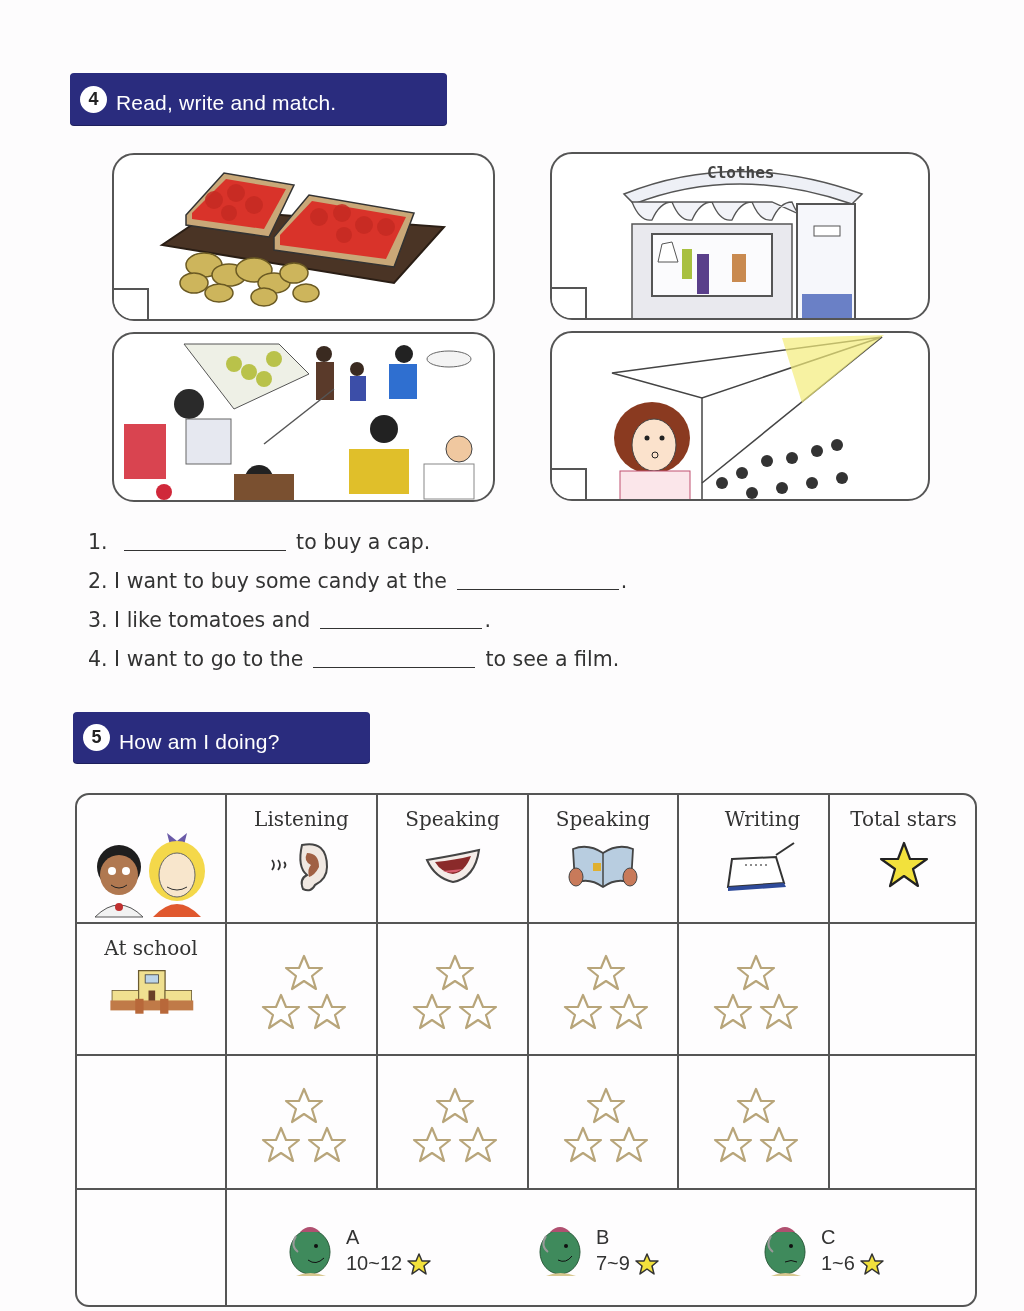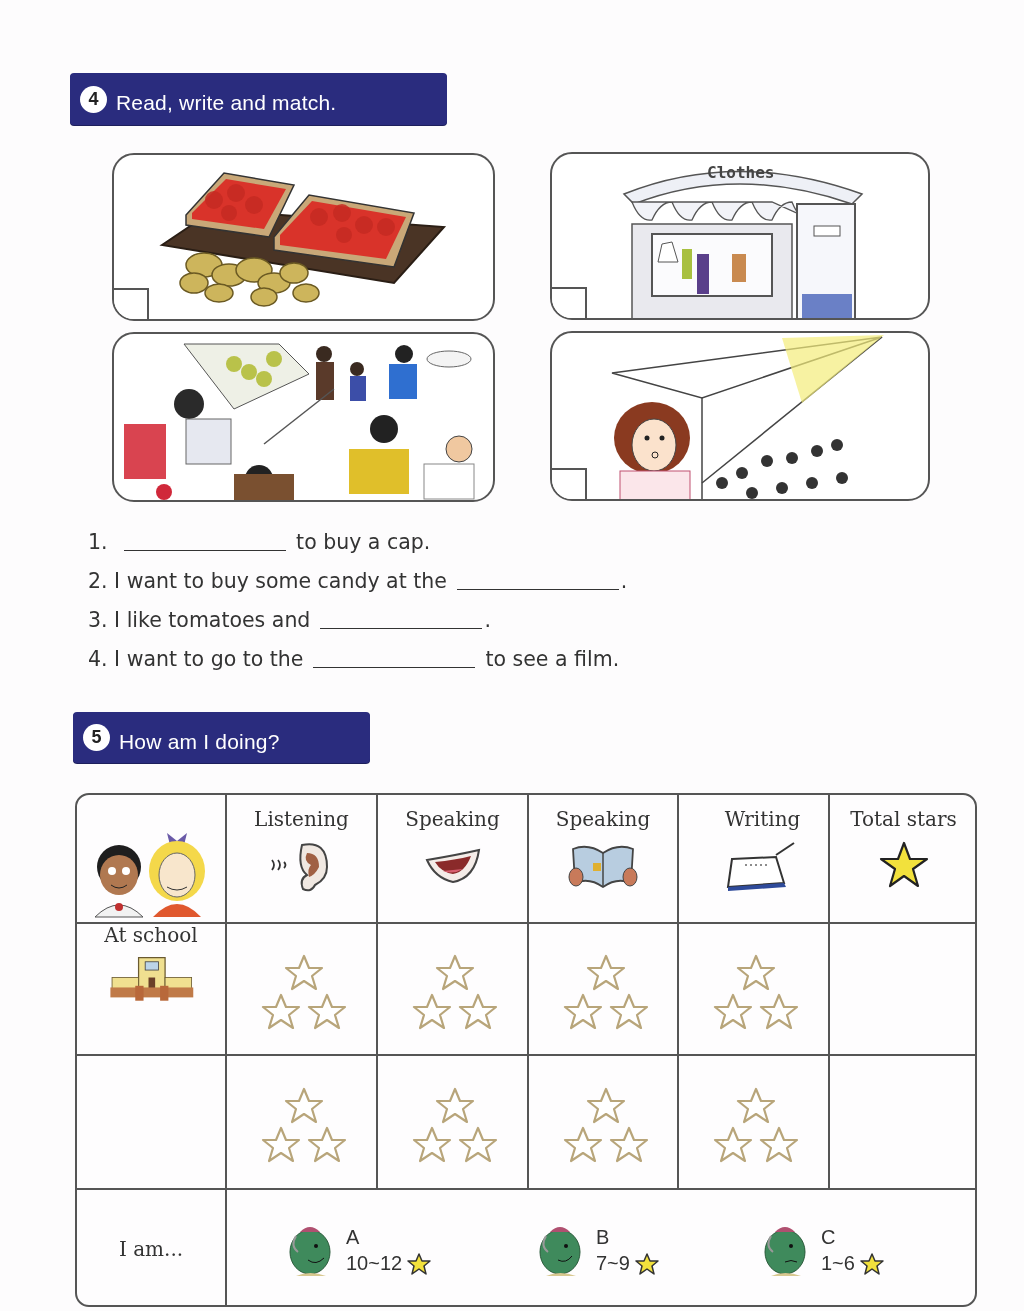--- a/index.html
+++ b/index.html
@@ -269,21 +269,21 @@
         </g>
     </svg>
   </div>
   <div class="cell" style="left:753px; top:0; width:147px; height:127px;">
     <span class="col-head">Total stars</span>
     <svg width="60" height="60" viewBox="0 0 60 60" style="margin-top:4px;">
       <polygon points="30,8 36,24 53,24 39,34 44,51 30,41 16,51 21,34 7,24 24,24" fill="#f2e13c" stroke="#222" stroke-width="2.2" stroke-linejoin="round"></polygon>
     </svg>
   </div>
 
-  <div class="cell" style="left:0; top:116px; width:148px; height:98px;">
+  <div class="cell" style="left:0; top:129px; width:148px; height:98px;">
     <span class="row-head">At school</span>
     <svg width="110" height="70" viewBox="0 0 110 70" style="margin-top:4px;">
       <rect x="40" y="8" width="32" height="38" fill="#f0e090" stroke="#6a5a30" stroke-width="1.5"></rect>
       <rect x="48" y="13" width="16" height="10" fill="#bcd4e8" stroke="#444"></rect>
       <rect x="52" y="32" width="8" height="14" fill="#6a4028"></rect>
       <rect x="8" y="32" width="32" height="14" fill="#f0e090" stroke="#6a5a30"></rect>
       <rect x="72" y="32" width="32" height="14" fill="#f0e090" stroke="#6a5a30"></rect>
       <rect x="6" y="44" width="100" height="12" fill="#c07a48"></rect>
       <rect x="36" y="42" width="10" height="18" fill="#b8683a"></rect>
         <rect x="66" y="42" width="10" height="18" fill="#b8683a"></rect>
@@ -313,23 +313,20 @@
   <svg class="stars3" style="left:484px; top:291px;" width="90" height="80" viewBox="0 0 90 80">
       <use href="#star3"></use>
     </svg>
   <svg class="stars3" style="left:634px; top:291px;" width="90" height="80" viewBox="0 0 90 80">
       <use href="#star3"></use>
     </svg>
 
   <div class="cell" style="left:753px; top:129px; width:147px; height:130px;"></div>
   <div class="cell" style="left:753px; top:261px; width:147px; height:132px;"></div>
 
-  <div class="cell" style="left:0; top:395px; width:148px; height:117px; justify-content:center;">
-    <span class="row-head" style="margin-top:0;">I am...</span>
-  </div>
 
   <div class="rating" style="left:205px; top:425px;">
     <svg width="58" height="60" viewBox="0 0 58 60">
       <ellipse cx="28" cy="32" rx="20" ry="22" fill="#3f8a5c" stroke="#2a5a3a"></ellipse>
       <path d="M18,12 q10,-10 20,0 Z" fill="#b05070"></path>
       <path d="M14,16 q-6,10 2,16" stroke="#999" fill="none" stroke-width="2"></path>
       <circle cx="34" cy="26" r="2" fill="#111"></circle>
       <path d="M26,40 q8,6 16,-2" stroke="#111" fill="none"></path>
       <path d="M14,56 q14,-6 30,0" fill="#d8c890"></path>
     </svg>

